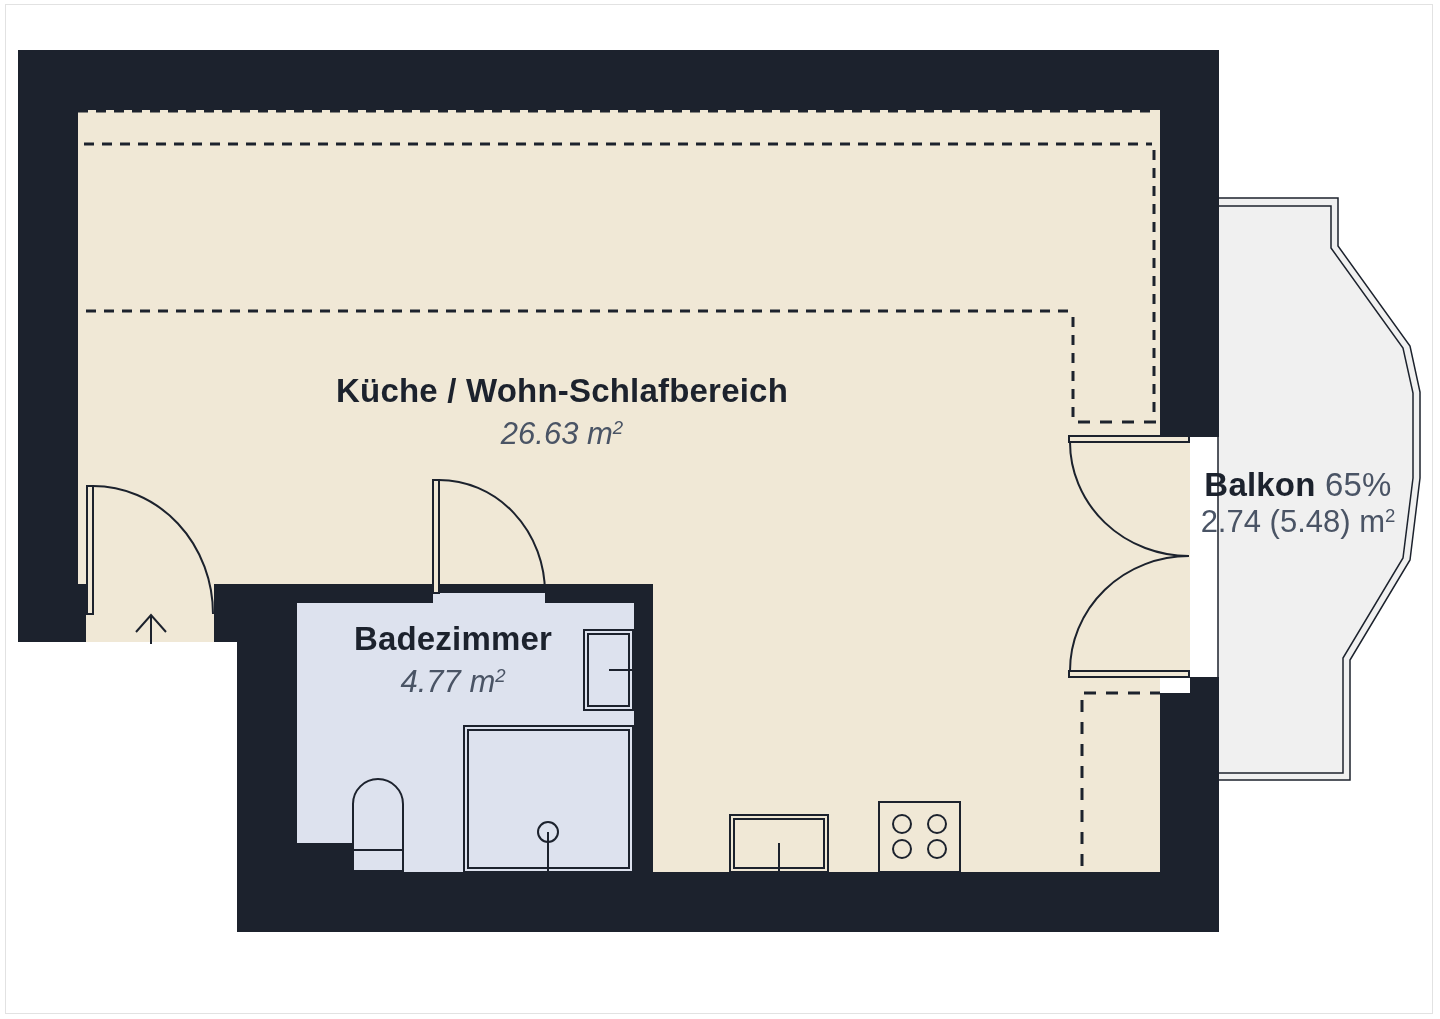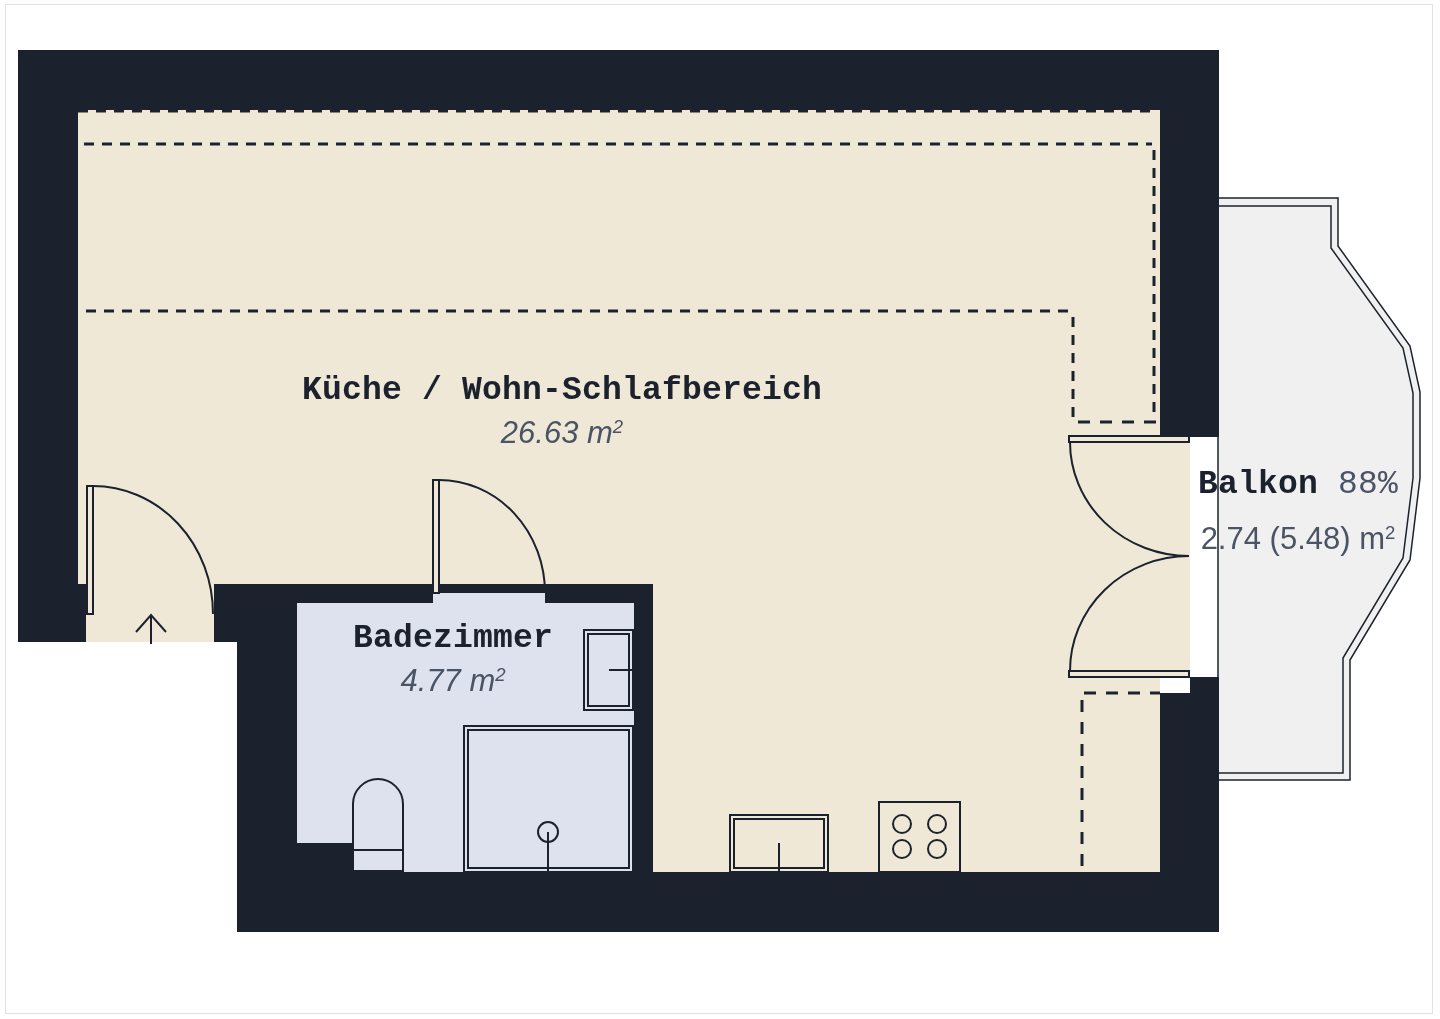--- a/index.html
+++ b/index.html
@@ -1,20 +1,20 @@
 <!DOCTYPE html>
 <html><head>
   <meta charset="utf-8">
   <style>
     html, body { margin: 0; padding: 0; background: #ffffff; }
     body { width: 1440px; height: 1019px; position: relative; overflow: hidden; font-family: "Liberation Sans", "DejaVu Sans", sans-serif; }
     .frame { position: absolute; left: 5px; top: 4px; width: 1428px; height: 1010px; border: 1px solid #e2e2e2; box-sizing: border-box; }
     svg.plan { position: absolute; left: 0; top: 0; }
     .label { position: absolute; text-align: center; white-space: nowrap; }
-    .room-name { font-weight: bold; color: #1c222d; font-size: 33px; letter-spacing: 0.2px; font-family: Liberation Mono, monospace; }
+    .room-name { font-weight: bold; color: #1c222d; font-size: 33px; letter-spacing: 0.2px; }
     .room-area { color: #4a5465; font-size: 31px; }
     .room-pct { color: #4a5465; font-weight: normal; }
     sup { font-size: 60%; vertical-align: 0.55em; line-height: 0; }
   </style>
 </head>
 <body>
 
 <div class="frame"></div>
 
 <svg class="plan" width="1440" height="1019" viewBox="0 0 1440 1019">
@@ -105,15 +105,15 @@
   <div class="room-name">Küche / Wohn-Schlafbereich</div>
   <div class="room-area" style="margin-top:6px;font-style:italic;"><span>26.63</span> <span>m</span><sup>2</sup></div>
 </div>
 
 <div class="label" style="left:313px; top:620px; width:280px;">
   <div class="room-name">Badezimmer</div>
   <div class="room-area" style="margin-top:6px;font-style:italic;"><span>4.77</span> <span>m</span><sup>2</sup></div>
 </div>
 
 <div class="label" style="left:1186px; top:466px; width:224px;">
-  <div class="room-name"><span>Balkon</span> <span class="room-pct">88%</span></div>
-  <div class="room-area" style="margin-top:18px;"><span>2.74 (5.48)</span> <span>m</span><sup>2</sup></div>
+  <div class="room-name"><span>Balkon</span> <span class="room-pct">65%</span></div>
+  <div class="room-area" style="margin-top:0;"><span>2.74 (5.48)</span> <span>m</span><sup>2</sup></div>
 </div>
 
 </body></html>

